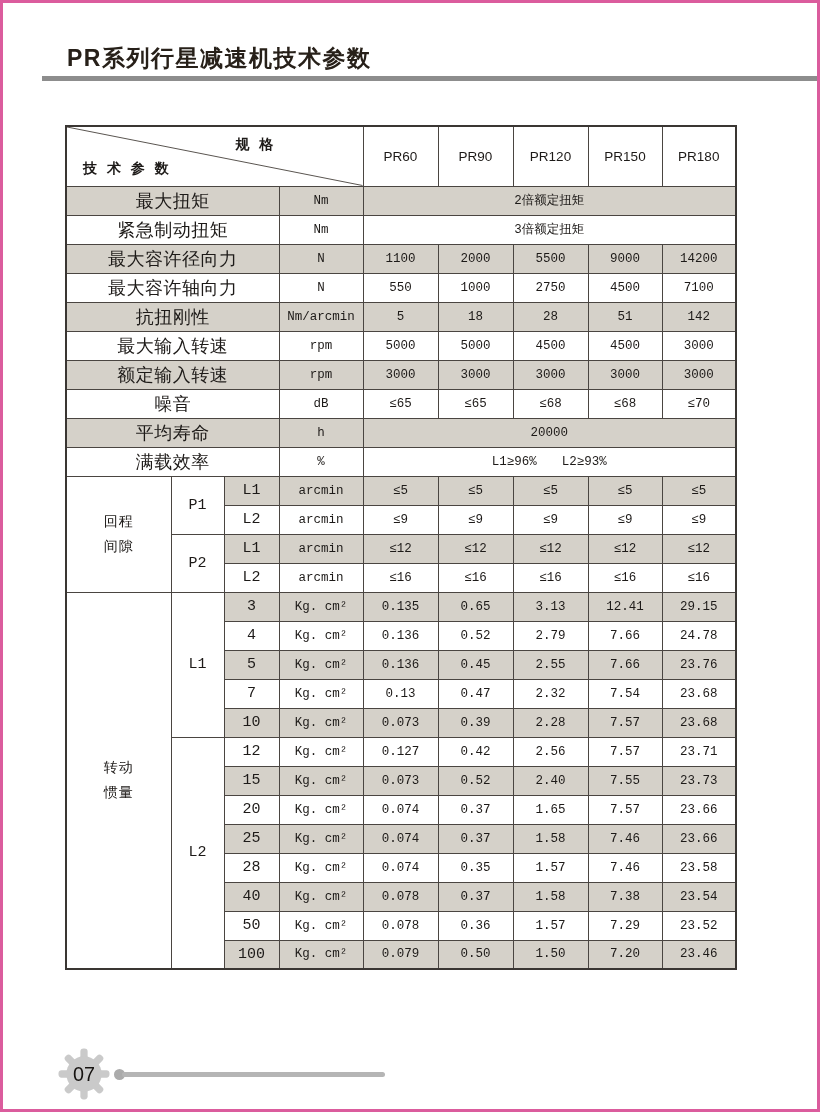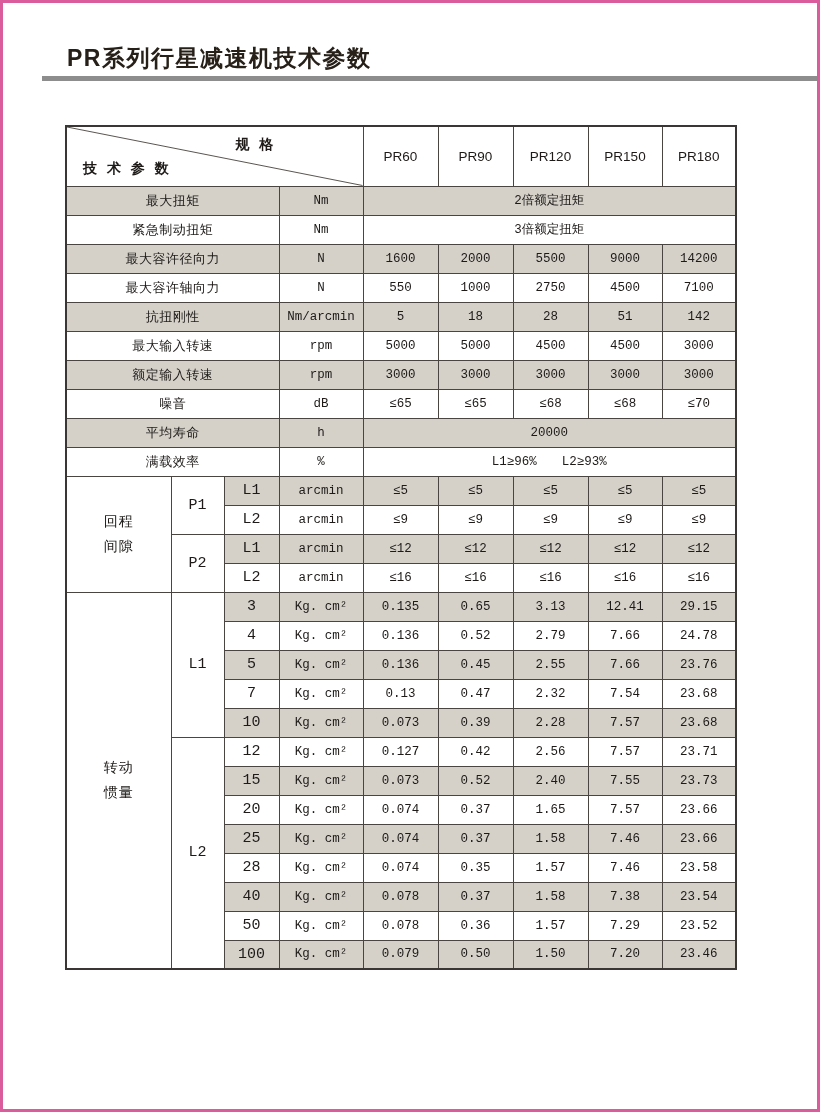--- a/index.html
+++ b/index.html
@@ -29,21 +29,21 @@
   .spec tbody tr{height:29px;}
   tr.shade td{background:var(--shade);}
   td.wcell{background:#fff !important;margin-left:12px;}
 
   th.corner{position:relative;padding:8px;}
   th.corner svg{position:absolute;inset:0;width:100%;height:100%;}
   .corner-top{position:absolute;top:9px;left:57%;font-size:14px;font-weight:bold;letter-spacing:3px;}
   .corner-bottom{position:absolute;bottom:8px;left:16px;font-size:14px;font-weight:bold;letter-spacing:3px;}
   .spec thead th{font-size:13.5px;font-weight:normal;}
 
-  td.pname{font-size:13px;letter-spacing:0.5px;}
+  td.pname{font-size:18px;letter-spacing:0.5px;}
   td.seclabel{font-size:14px;letter-spacing:1px;white-space:pre-line;line-height:1.8;}
   td.grade,td.stage,td.ratio{font-family:"Liberation Mono","DejaVu Sans Mono",monospace;font-size:15px;}
   td.unit,td.val{font-family:"Liberation Mono","DejaVu Sans Mono",monospace;font-size:12.5px;}
 
   .footer{position:absolute;left:0;top:1048px;width:820px;height:56px;}
   .gear{position:absolute;left:58px;top:0;width:52px;height:52px;}
   .footer-dot{position:absolute;left:114px;top:21px;width:11px;height:11px;border-radius:50%;background:#ababab;}
   .footer-line{position:absolute;left:122px;top:24px;width:263px;height:5px;background:var(--footer);border-radius:3px;}
 </style>
 </head>
@@ -90,21 +90,21 @@
           <td class="val" colspan="5">2倍额定扭矩</td>
         </tr>
         <tr>
           <td class="pname" colspan="3">紧急制动扭矩</td>
           <td class="unit">Nm</td>
           <td class="val" colspan="5">3倍额定扭矩</td>
         </tr>
         <tr class="shade">
           <td class="pname" colspan="3">最大容许径向力</td>
           <td class="unit">N</td>
-          <td class="val">1600</td>
+          <td class="val">1100</td>
           <td class="val">2000</td>
           <td class="val">5500</td>
           <td class="val">9000</td>
           <td class="val">14200</td>
         </tr>
         <tr>
           <td class="pname" colspan="3">最大容许轴向力</td>
           <td class="unit">N</td>
           <td class="val">550</td>
           <td class="val">1000</td>
@@ -315,13 +315,31 @@
           <td class="unit">Kg. cm²</td>
           <td class="val">0.079</td>
           <td class="val">0.50</td>
           <td class="val">1.50</td>
           <td class="val">7.20</td>
           <td class="val">23.46</td>
         </tr>
       </tbody>
   </table>
 
+  <div class="footer">
+    <svg class="gear" viewBox="0 0 50 50">
+      <g fill="#cacaca">
+        <rect x="21.5" y="0.5" width="7" height="12" rx="3"></rect>
+        <rect x="21.5" y="0.5" width="7" height="12" rx="3" transform="rotate(45 25 25)"></rect>
+        <rect x="21.5" y="0.5" width="7" height="12" rx="3" transform="rotate(90 25 25)"></rect>
+        <rect x="21.5" y="0.5" width="7" height="12" rx="3" transform="rotate(135 25 25)"></rect>
+        <rect x="21.5" y="0.5" width="7" height="12" rx="3" transform="rotate(180 25 25)"></rect>
+        <rect x="21.5" y="0.5" width="7" height="12" rx="3" transform="rotate(225 25 25)"></rect>
+        <rect x="21.5" y="0.5" width="7" height="12" rx="3" transform="rotate(270 25 25)"></rect>
+        <rect x="21.5" y="0.5" width="7" height="12" rx="3" transform="rotate(315 25 25)"></rect>
+        <circle cx="25" cy="25" r="17"></circle>
+      </g>
+      <text x="25" y="32" text-anchor="middle" font-size="19" fill="#161311" font-family="Liberation Sans, sans-serif">07</text>
+    </svg>
+    <div class="footer-dot"></div>
+    <div class="footer-line"></div>
+  </div>
 </div>
 
 </body></html>

